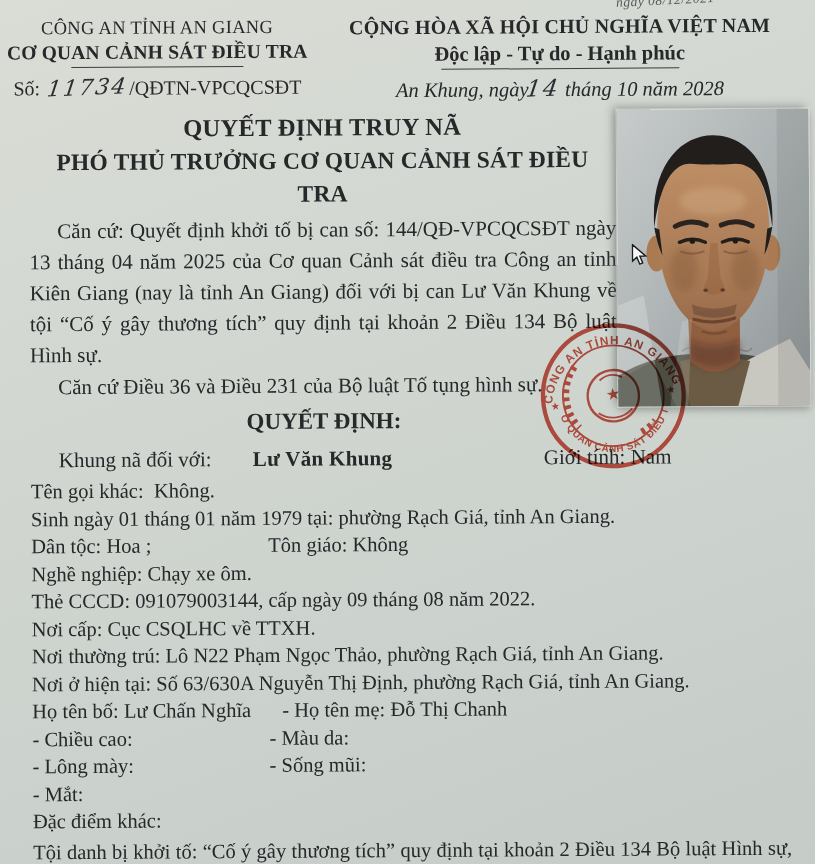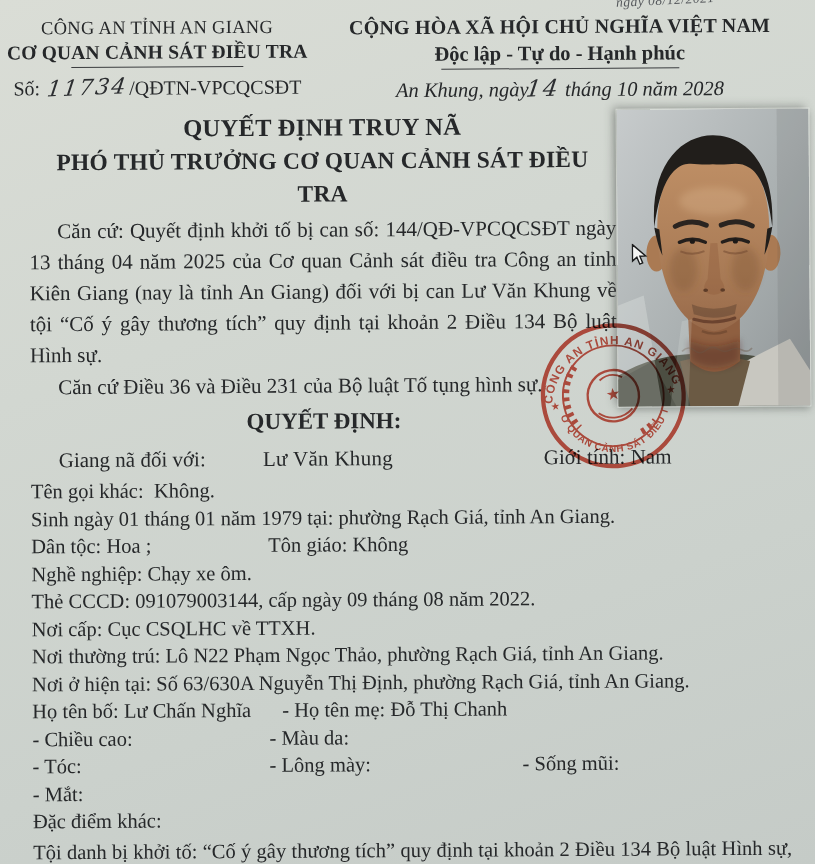--- a/index.html
+++ b/index.html
@@ -31,21 +31,21 @@
   
   .content{position:relative;padding:0 26px 0 30px;font-size:21px;line-height:31px;}
   .photo-spacer{float:right;width:172px;height:300px;}
   .doc-title{text-align:center;font-weight:bold;font-size:24.5px;margin-top:8px;line-height:33px;letter-spacing:.3px;}
   .doc-subtitle{text-align:center;font-weight:bold;font-size:23.5px;line-height:33px;margin-top:1px;letter-spacing:.2px;}
   .para{margin:4px 0 0;text-align:justify;text-indent:28px;}
   .para2{margin:1px 0 0;text-indent:28px;}
   .decision-heading{text-align:center;font-weight:bold;font-size:23px;line-height:33px;margin-top:3px;clear:none;}
   .subject-line{position:relative;margin-top:6px;line-height:30px;}
   .subject-label{padding-left:28px;}
-  .subject-name{font-weight:normal;margin-left:52px;letter-spacing:.3px;}
+  .subject-name{font-weight:bold;margin-left:36px;letter-spacing:.3px;}
   .subject-gender{position:absolute;left:513px;top:0;}
   .details{margin-top:3px;font-size:20.5px;line-height:27.5px;}
   .dline{white-space:pre-wrap;}
   .g3{display:grid;grid-template-columns:237px 253px 1fr;}
   .g2{display:grid;grid-template-columns:250px 1fr;}
   .tail{margin-top:1px;text-align:justify;font-size:20.5px;line-height:30px;}
   
   .photo-wrap{position:absolute;left:618px;top:111px;width:192px;height:297px;z-index:3;
     box-shadow:-4px -3px 8px rgba(90,95,92,.45),0 4px 7px rgba(90,95,92,.4);
     outline:1px solid rgba(235,238,233,.6);}
@@ -90,21 +90,21 @@
 
       <div class="doc-title">QUYẾT ĐỊNH TRUY NÃ</div>
       <div class="doc-subtitle">PHÓ THỦ TRƯỞNG CƠ QUAN CẢNH SÁT ĐIỀU TRA</div>
 
       <p class="para">Căn cứ: Quyết định khởi tố bị can số: 144/QĐ-VPCQCSĐT ngày 13 tháng 04 năm 2025 của Cơ quan Cảnh sát điều tra Công an tỉnh Kiên Giang (nay là tỉnh An Giang) đối với bị can Lư Văn Khung về tội “Cố ý gây thương tích” quy định tại khoản 2 Điều 134 Bộ luật Hình sự.</p>
       <p class="para2">Căn cứ Điều 36 và Điều 231 của Bộ luật Tố tụng hình sự.</p>
 
       <div class="decision-heading">QUYẾT ĐỊNH:</div>
 
       <div class="subject-line">
-        <span class="subject-label">Giang nã đối với:</span>
+        <span class="subject-label">Khung nã đối với:</span>
         <span class="subject-name">Lư Văn Khung</span>
         <span class="subject-gender">Giới tính: Nam</span>
       </div>
 
       <div class="details">
         <div class="dline">Tên gọi khác:  Không.</div>
         <div class="dline">Sinh ngày 01 tháng 01 năm 1979 tại: phường Rạch Giá, tỉnh An Giang.</div>
         <div class="g3">
           <span class="dline">Dân tộc: Hoa ;</span>
           <span class="dline">Tôn giáo: Không</span>
@@ -116,21 +116,20 @@
         <div class="dline">Nơi ở hiện tại: Số 63/630A Nguyễn Thị Định, phường Rạch Giá, tỉnh An Giang.</div>
         <div class="g2">
           <span class="dline">Họ tên bố: Lư Chấn Nghĩa</span>
           <span class="dline">- Họ tên mẹ: Đỗ Thị Chanh</span>
         </div>
         <div class="g3">
           <span class="dline">- Chiều cao:</span>
           <span class="dline">- Màu da:</span>
         </div>
         <div class="g3">
-          <span class="dline">- Tóc:</span>
           <span class="dline">- Lông mày:</span>
           <span class="dline">- Sống mũi:</span>
         </div>
         <div class="g3">
           <span class="dline">- Mắt:</span>
           <span class="dline"></span>
         </div>
         <div class="dline">Đặc điểm khác:</div>
       </div>
 

